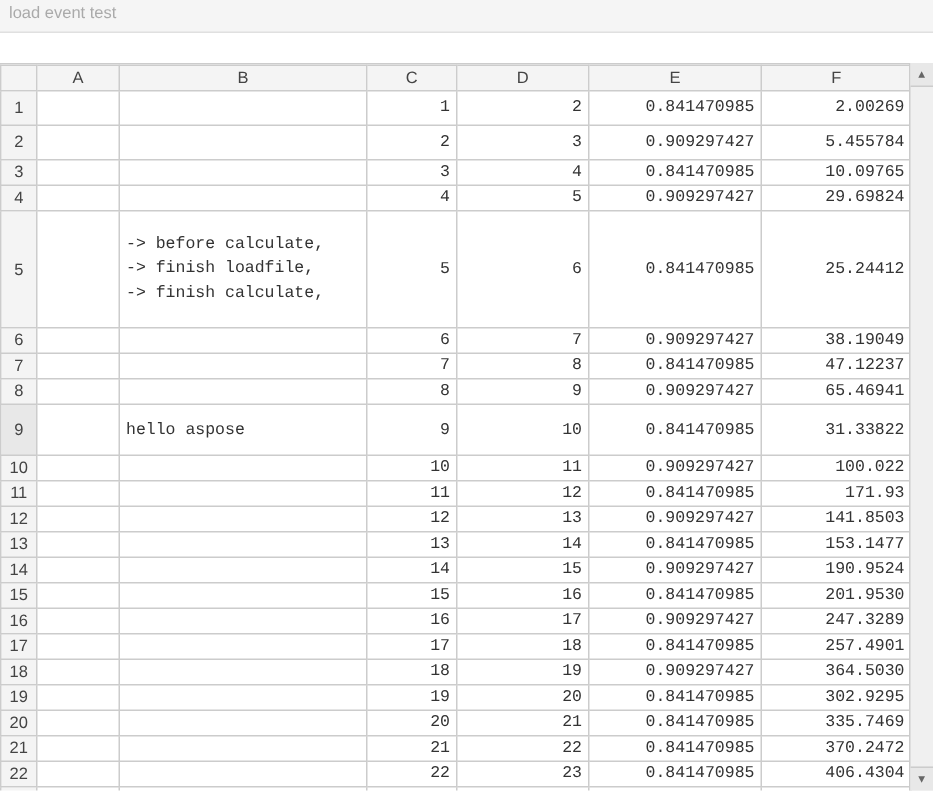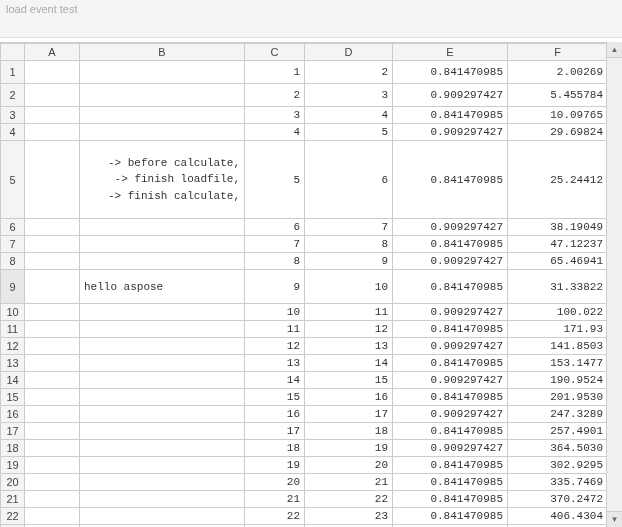--- a/index.html
+++ b/index.html
@@ -1,35 +1,35 @@
 <!DOCTYPE html>
 <html><head>
 <meta charset="utf-8">
 <style>
 * { box-sizing: border-box; margin: 0; padding: 0; }
 html, body { width: 622px; height: 527px; overflow: hidden; font-family: Arial, Helvetica, sans-serif; background: #fff; }
-.header-bar { height: 38px; background: #f5f5f5; border-bottom: 1px solid #e0e0e0; padding: 3px 6px; font-size: 11px; color: #aaa; }
+.header-bar { height: 22px; background: #f5f5f5; border-bottom: 1px solid #e0e0e0; padding: 3px 6px; font-size: 11px; color: #aaa; }
 .gap { height: 20px; background: #fff; }
 .sheet-wrap { position: absolute; top: 42px; left: 0; right: 0; bottom: 0; overflow: hidden; border-top: 1px solid #ccc; }
 .sheet { border-collapse: collapse; table-layout: fixed; font-size: 11px; color: #333; }
 .sheet th, .sheet td { border: 1px solid #ccc; padding: 2px 4px; overflow: hidden; white-space: pre-wrap; vertical-align: middle; }
 .sheet th { background: #f4f4f4; font-weight: normal; text-align: center; color: #444; }
 .corner { background: #f4f4f4; }
 .rowhdr { background: #f4f4f4; text-align: center; color: #444; }
 .rowhdr.sel { background: #e8e8e8; }
 .col-A { width: 55px; }
 .col-B { width: 165px; }
 .col-C { width: 60px; }
 .col-D { width: 88px; }
 .col-E { width: 115px; }
 .col-F { width: 100px; }
 .col-rh { width: 24px; }
 .num { text-align: right; font-family: "Courier New", monospace; }
 .txt-b { font-family: "Courier New", monospace; }
-.txt-b-multi { text-align: right; font-family: "Courier New", monospace; line-height: 1.5; }
+.txt-b-multi { text-align: left; font-family: "Courier New", monospace; line-height: 1.5; }
 tr.h-std td, tr.h-std th { height: 17px; }
 tr.h-tall td, tr.h-tall th { height: 23px; }
 tr.h-big td, tr.h-big th { height: 78px; }
 tr.h-sel td, tr.h-sel th { height: 34px; }
 .vscroll { position: absolute; top: 42px; right: 0; width: 16px; bottom: 0; background: #f0f0f0; border-left: 1px solid #ccc; }
 .vscroll .arrow { height: 16px; text-align: center; line-height: 15px; font-size: 9px; color: #666; background: #e8e8e8; border-bottom: 1px solid #ccc; cursor: pointer; }
 .vscroll .arrow.bot { position: absolute; bottom: 0; left: 0; right: 0; border-top: 1px solid #ccc; border-bottom: none; }
 </style>
 </head>
 <body>

